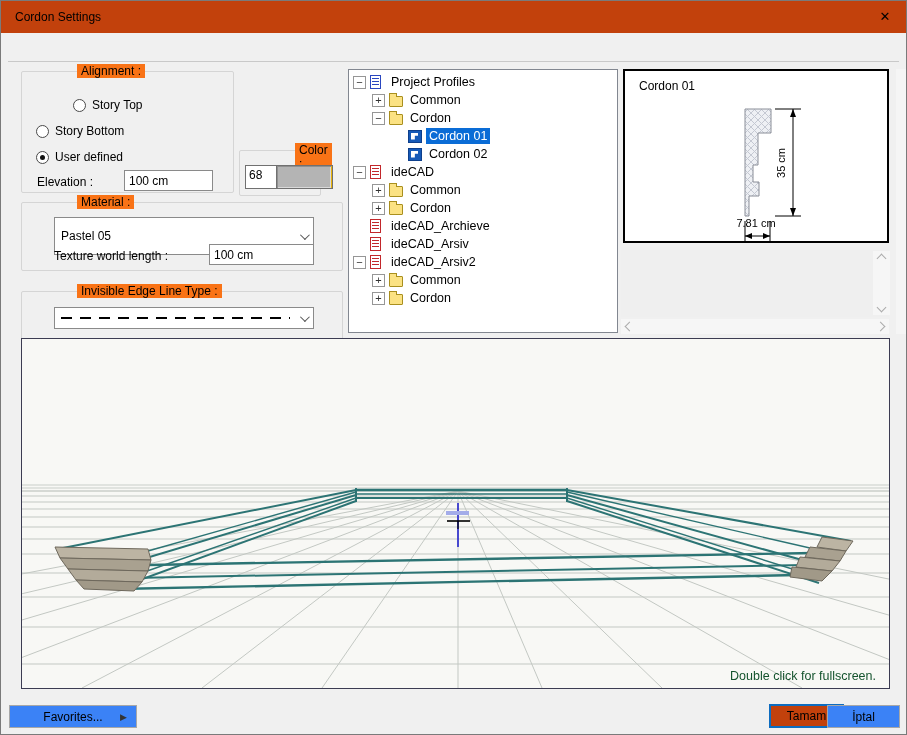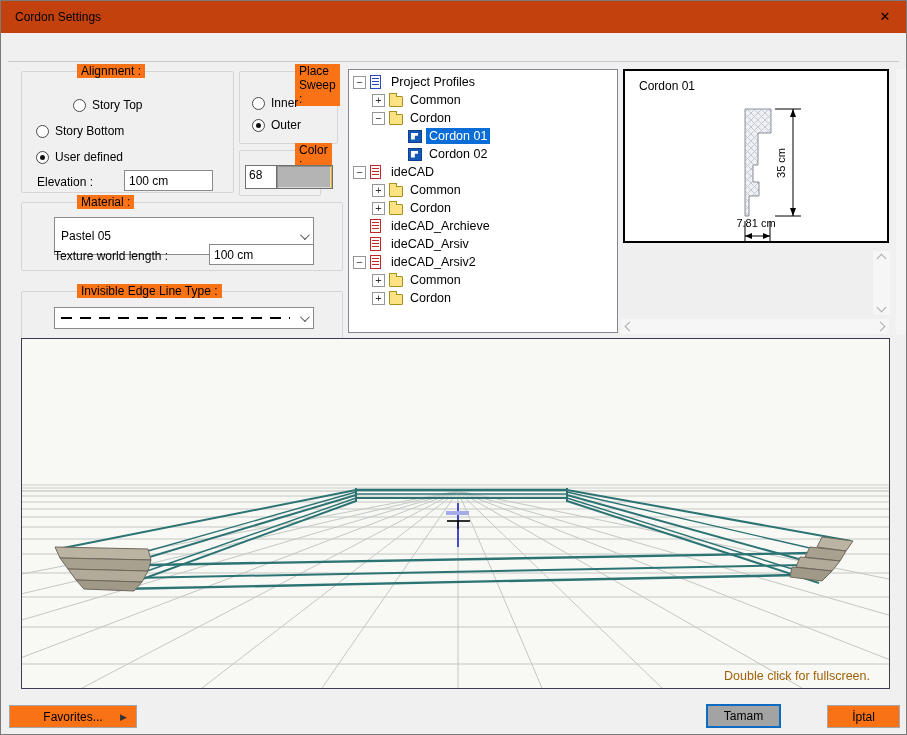--- a/index.html
+++ b/index.html
@@ -83,29 +83,29 @@
   .outer-vsb { position:absolute; left:895px; top:68px; width:11px; height:265px; background:#f5f5f5; }
   .sb-arrow { position:absolute; width:7px; height:7px; border-right:1.4px solid #ababab; border-bottom:1.4px solid #ababab; }
   .sb-up    { top:4px;  left:5px;  transform:rotate(-135deg); }
   .sb-dn    { bottom:4px; left:5px; transform:rotate(45deg); }
   .sb-lf    { left:5px; top:4px; transform:rotate(135deg); }
   .sb-rt    { right:5px; top:4px; transform:rotate(-45deg); }
 
   
   .viewport { position:absolute; left:20px; top:337px; width:869px; height:351px; background:#f8f8f5;
               border:1px solid #3c3c52; overflow:hidden; }
-  .viewport .hint { position:absolute; right:19px; bottom:5px; font-size:12.5px; color:#a16207; }
-
-  
-  .btn { position:absolute; height:23px; background:#f97316; border:1px solid #a7a7a7;
+  .viewport .hint { position:absolute; right:13px; bottom:5px; font-size:12.5px; color:#14532d; }
+
+  
+  .btn { position:absolute; height:23px; background:#3b82f6; border:1px solid #a7a7a7;
          font-size:12px; font-family:"Liberation Sans",sans-serif; display:flex;
          align-items:center; justify-content:center; cursor:default; }
   .btn-fav { left:8px; top:704px; width:128px; }
   .btn-fav .arrow { position:absolute; right:9px; font-size:9px; color:#333; }
-  .btn-ok { left:705px; top:703px; width:75px; height:24px; border:2px solid #0d6cc0; background:#a3a3a3; }
+  .btn-ok { left:768px; top:703px; width:75px; height:24px; border:2px solid #0d6cc0; background:#c2410c; }
   .btn-cancel { left:826px; top:704px; width:73px; }
 </style>
 </head>
 <body>
 
 <div class="dialog">
 
   <div class="titlebar">
     <span class="title">Cordon Settings</span>
     <span class="close-btn">✕</span>
@@ -124,31 +124,20 @@
       <span>Story Bottom</span>
     </label>
     <label class="radio" style="left:14px; top:78px;">
       <span class="rb on"></span>
       <span>User defined</span>
     </label>
     <span class="lbl" style="left:15px; top:103px;">Elevation :</span>
     <div class="txtinput" style="left:102px; top:98px; width:89px; height:21px;">100 cm</div>
   </div>
 
-  <div class="group" style="left:238px; top:70px; width:99px; height:73px;">
-    <span class="legend">Place Sweep :</span>
-    <label class="radio" style="left:12px; top:24px;">
-      <span class="rb"></span>
-      <span>Inner</span>
-    </label>
-    <label class="radio" style="left:12px; top:46px;">
-      <span class="rb on"></span>
-      <span>Outer</span>
-    </label>
-  </div>
 
   <div class="group" style="left:238px; top:149px; width:82px; height:46px;">
     <span class="legend">Color :</span>
     <div class="colorctl" style="left:5px; top:14px; width:88px; height:24px;">
       <span class="cval">68</span>
       <span class="swatch"></span>
     </div>
   </div>
 
   <div class="group" style="left:20px; top:201px; width:322px; height:69px;">

